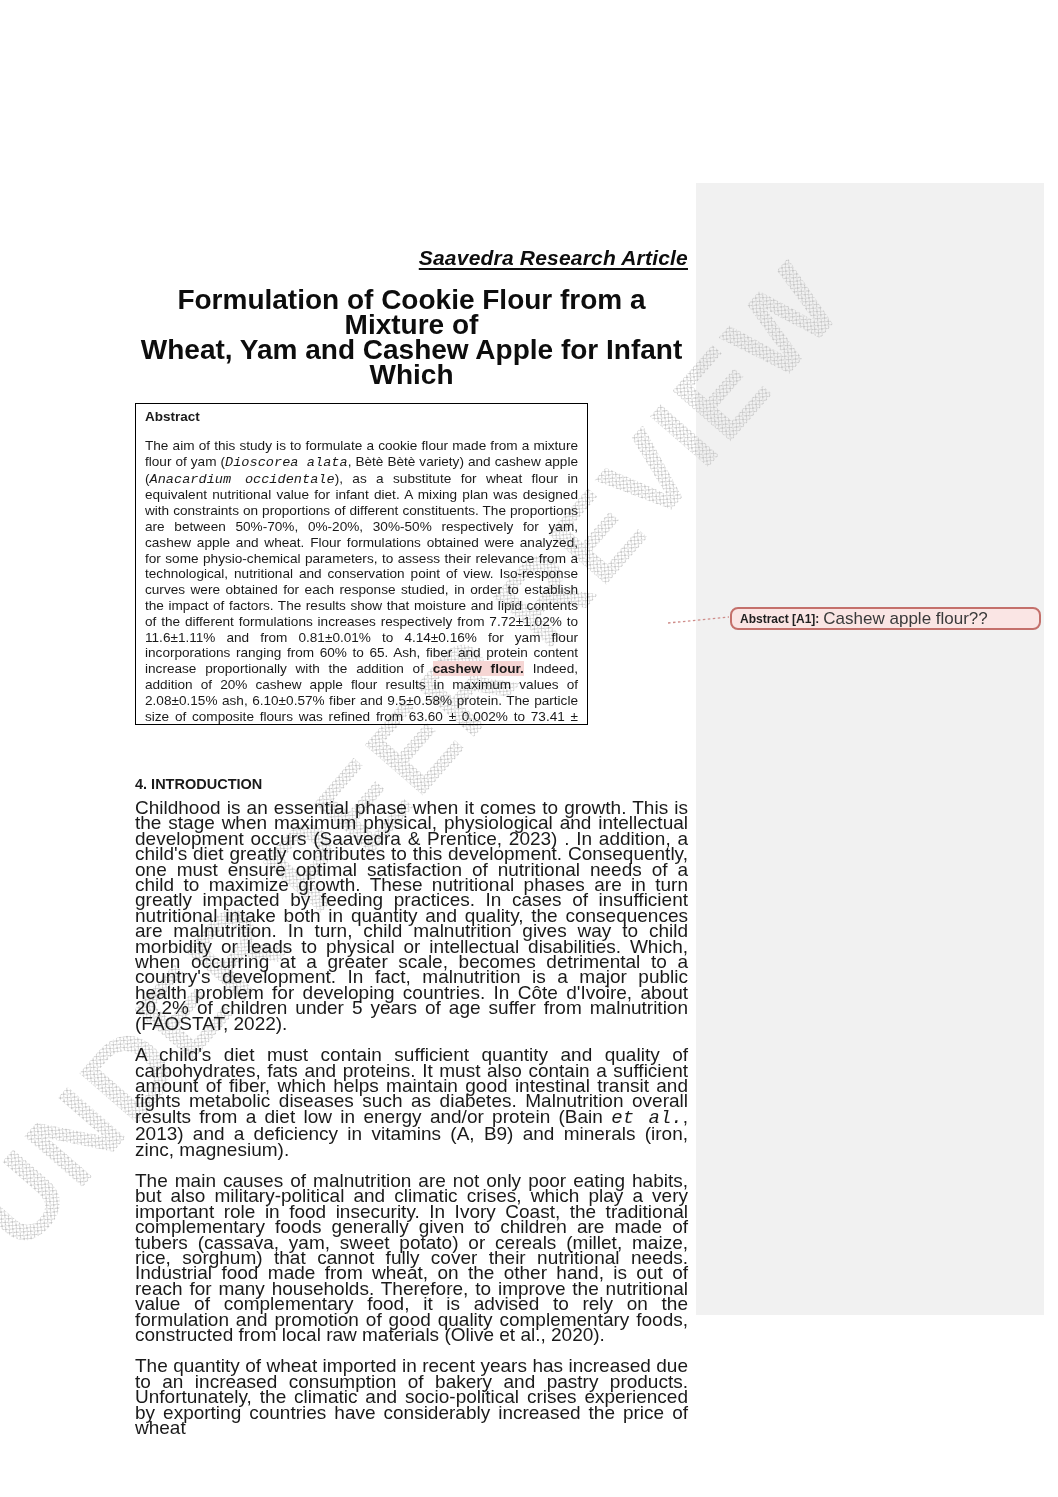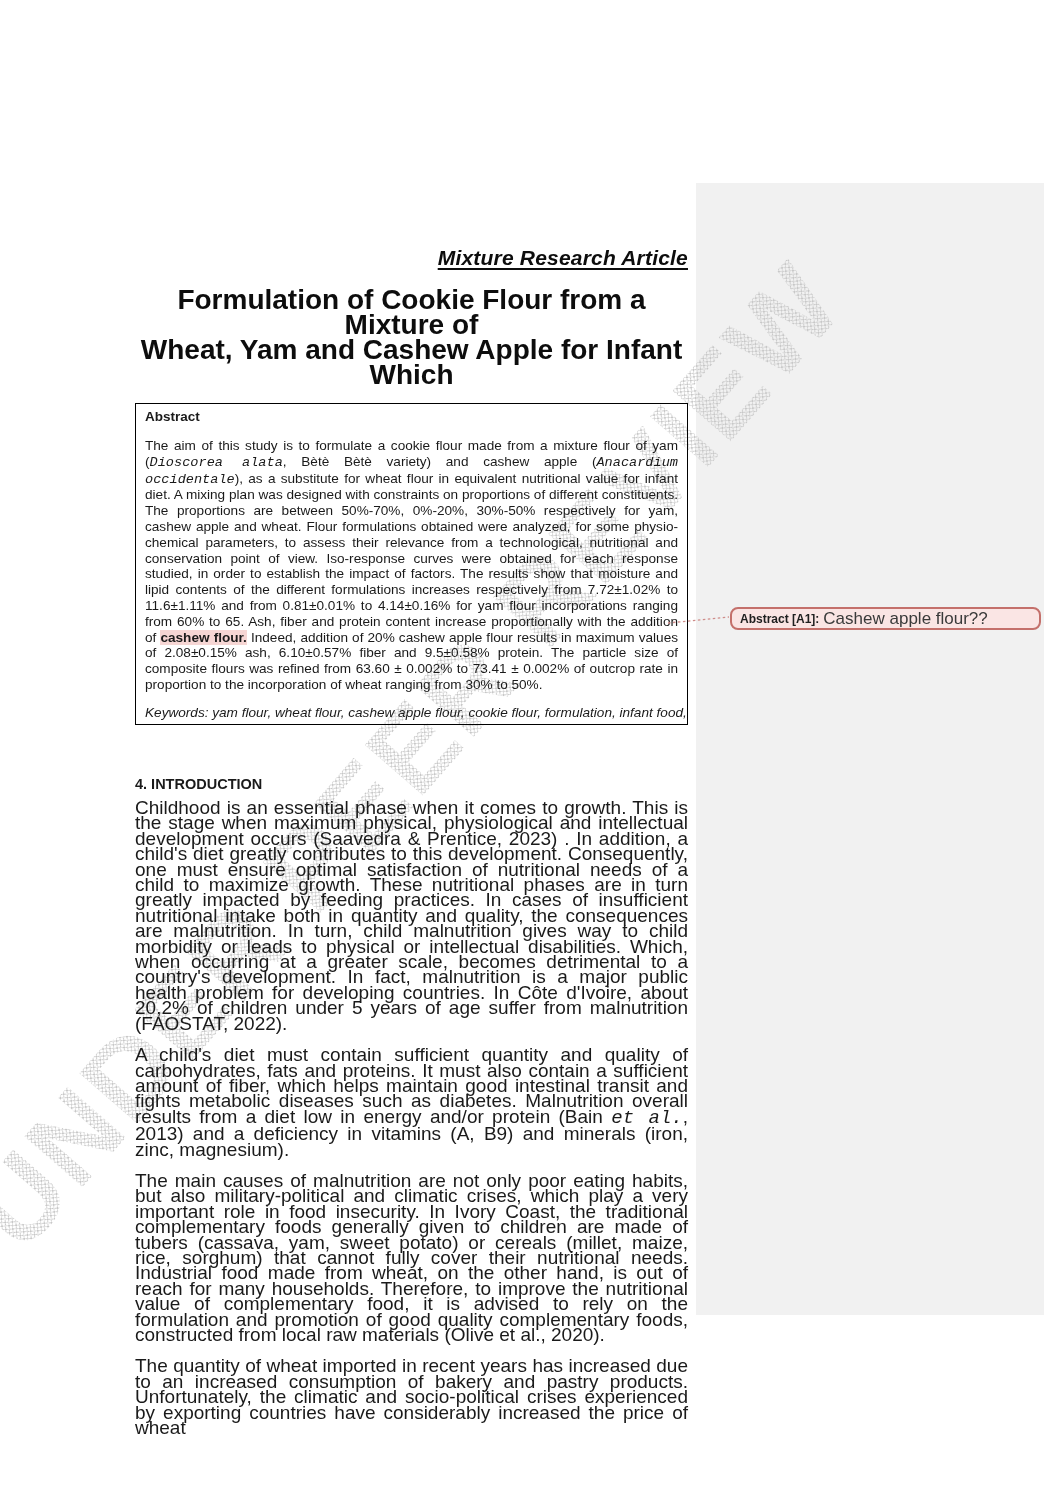--- a/index.html
+++ b/index.html
@@ -28,21 +28,21 @@
     color: #0d0d0d; letter-spacing: 0.2px;
   }
   .paper-title {
     position: absolute; top: 287px; left: 0; width: 553px;
     margin: 0; text-align: center;
     font-size: 28px; line-height: 25px; font-weight: bold; color: #0d0d0d;
   }
 
   .abstract-box {
     position: absolute; top: 403px; left: 0;
-    width: 553px; height: 322px; box-sizing: border-box;
+    width: 453px; height: 322px; box-sizing: border-box;
     border: 1.5px solid #000000;
     padding: 5px 9px 0 9px; overflow: hidden;
     background: transparent;
   }
   .abstract-heading { font-size: 13.5px; font-weight: bold; }
   .abstract-body {
     margin: 14px 0 0 0;
     font-size: 13.6px; line-height: 15.8px; text-align: justify;
   }
   .keywords {
@@ -82,21 +82,21 @@
     <defs>
       <pattern id="crosshatch" width="5" height="5" patternUnits="userSpaceOnUse">
         <path d="M0 0 L5 5 M5 0 L0 5" stroke="#c8c8c8" stroke-width="1"></path>
       </pattern>
     </defs>
     <text x="405" y="795" transform="rotate(-49 405 755)" text-anchor="middle" font-size="112" font-weight="bold" letter-spacing="3" fill="url(#crosshatch)">UNDER PEER REVIEW</text>
   </svg>
 
   <div class="content">
 
-    <div class="article-type">Mixture Research Article</div>
+    <div class="article-type">Saavedra Research Article</div>
 
     <h1 class="paper-title"><span>Formulation of Cookie Flour from a Mixture of</span><br><span>Wheat, Yam and Cashew Apple for Infant Which</span></h1>
 
     <div class="abstract-box">
       <div class="abstract-heading">Abstract</div>
       <p class="abstract-body"><span>The aim of this study is to formulate a cookie flour made from a mixture flour of yam (</span><span class="it">Dioscorea alata</span><span>, Bètè Bètè variety) and cashew apple (</span><span class="it">Anacardium occidentale</span><span>), as a substitute for wheat flour in equivalent nutritional value for infant diet. A mixing plan was designed with constraints on proportions of different constituents. The proportions are between 50%-70%, 0%-20%, 30%-50% respectively for yam, cashew apple and wheat. Flour formulations obtained were analyzed, for some physio-chemical parameters, to assess their relevance from a technological, nutritional and conservation point of view. Iso-response curves were obtained for each response studied, in order to establish the impact of factors. The results show that moisture and lipid contents of the different formulations increases respectively from 7.72±1.02% to 11.6±1.11% and from 0.81±0.01% to 4.14±0.16% for yam flour incorporations ranging from 60% to 65. Ash, fiber and protein content increase proportionally with the addition of </span><span class="hl">cashew flour.</span><span> Indeed, addition of 20% cashew apple flour results in maximum values of 2.08±0.15% ash, 6.10±0.57% fiber and 9.5±0.58% protein. The particle size of composite flours was refined from 63.60 ± 0.002% to 73.41 ± 0.002% of outcrop rate in proportion to the incorporation of wheat ranging from 30% to 50%.</span></p>
       <p class="keywords">Keywords: yam flour, wheat flour, cashew apple flour, cookie flour, formulation, infant food,</p>
     </div>
 
     <div class="introduction">

